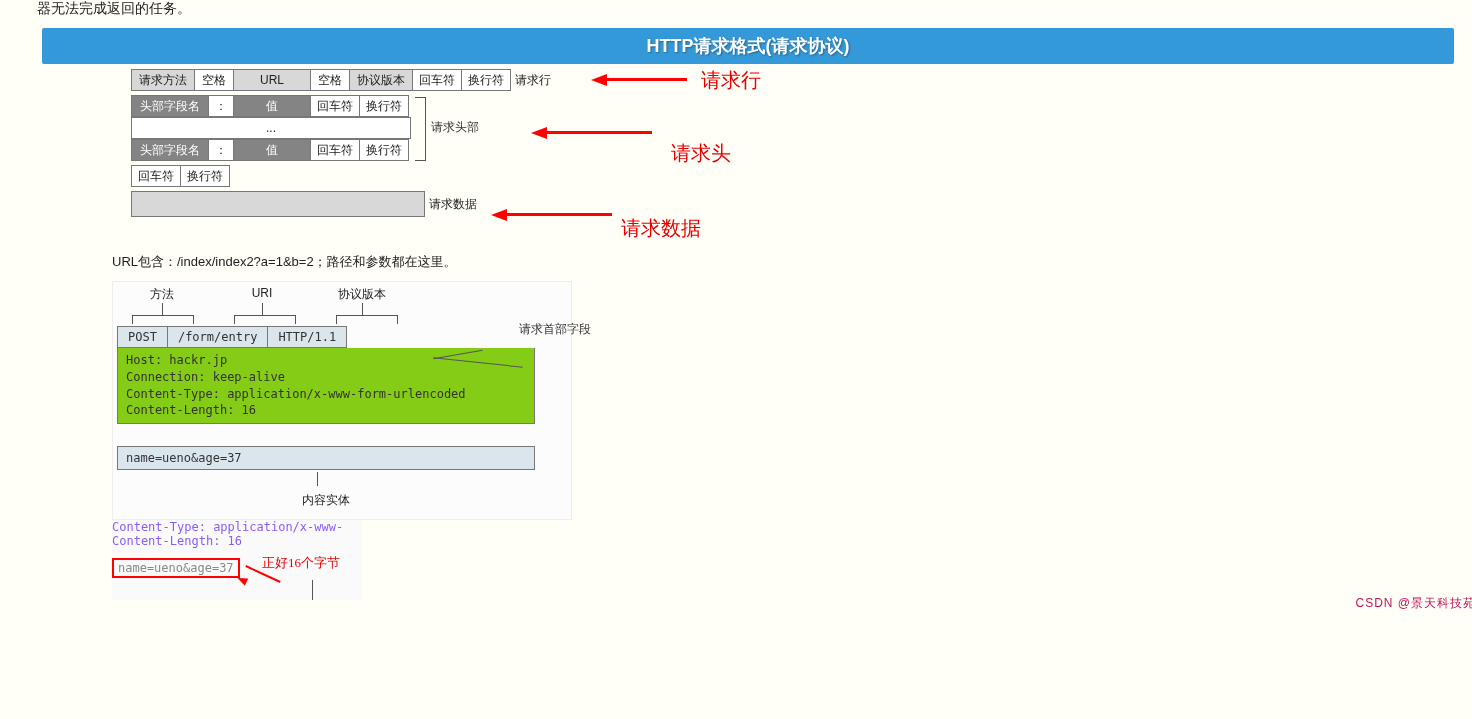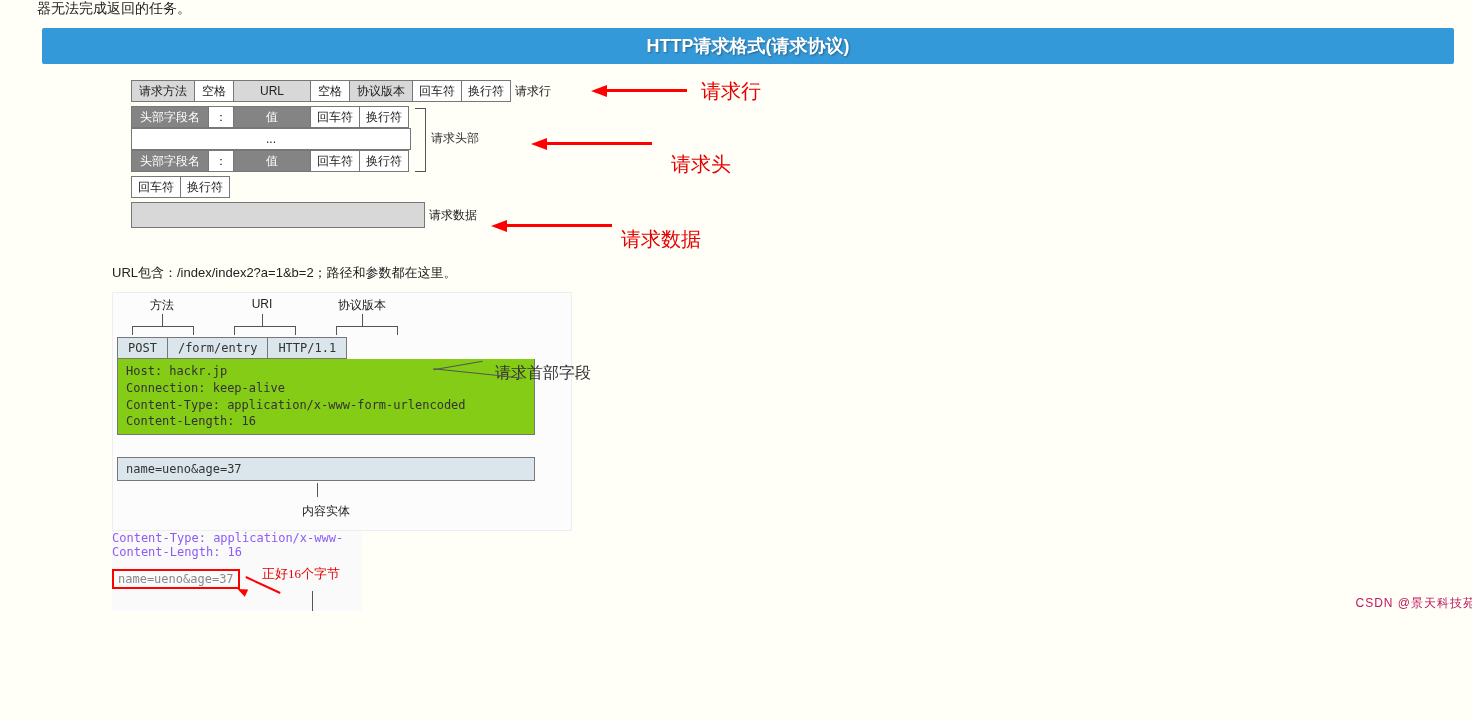--- a/index.html
+++ b/index.html
@@ -1,18 +1,18 @@
 <!DOCTYPE html>
 <html><head>
 <meta charset="utf-8">
 <style>
   html,body{margin:0;padding:0;background:#fffef7;font-family:"Microsoft YaHei",Arial,sans-serif;font-size:13px;color:#333;}
   .page{width:1472px;height:618px;position:relative;overflow:hidden;padding-left:12px;}
   .top-cut{font-size:14px;color:#222;padding:0 25px 4px 25px;}
-  .banner{margin:6px 30px 16px 30px;background:#3499d9;color:#fff;text-align:center;font-size:18px;font-weight:700;padding:6px 0;border-radius:2px;text-shadow:1px 1px 2px rgba(0,0,0,.35);}
+  .banner{margin:6px 30px 5px 30px;background:#3499d9;color:#fff;text-align:center;font-size:18px;font-weight:700;padding:6px 0;border-radius:2px;text-shadow:1px 1px 2px rgba(0,0,0,.35);}
   .content{padding:0 30px 0 30px;}
   .block-diagram{position:relative;width:760px;height:170px;margin-left:89px;}
   .row{position:absolute;display:flex;}
   .cell{border:1px solid #777;height:22px;display:flex;align-items:center;justify-content:center;font-size:12px;color:#222;background:#fff;box-sizing:border-box;margin-left:-1px;}
   .cell:first-child{margin-left:0;}
   .dark{background:#848484;color:#fff;}
   .light{background:#d8d8d8;}
   .wide-empty{background:#d8d8d8;}
   .label-side{display:flex;align-items:center;border:none;background:none;width:60px;font-size:12px;color:#222;margin-left:4px;}
   .brace{position:absolute;border-right:1px solid #555;border-top:1px solid #555;border-bottom:1px solid #555;width:10px;}
@@ -26,21 +26,21 @@
   .fig2 .top-labels{display:flex;gap:40px;margin-left:15px;font-size:12px;color:#222;}
   .fig2 .top-labels span{width:60px;text-align:center;}
   .fig2 .tick{width:1px;height:12px;background:#555;margin:0 auto;}
   .fig2 .reqline{display:flex;margin-top:2px;}
   .fig2 .reqcell{border:1px solid #777;background:#dbe6ec;padding:3px 10px;font-family:Consolas,monospace;font-size:12px;margin-left:-1px;}
   .fig2 .reqcell:first-child{margin-left:0;}
   .fig2 .headers{background:#84cc16;border:1px solid #777;border-top:none;padding:4px 8px;font-family:Consolas,monospace;font-size:12px;line-height:1.4;width:400px;}
   .fig2 .body{background:#dbe6ec;border:1px solid #777;margin-top:22px;padding:4px 8px;font-family:Consolas,monospace;font-size:12px;width:400px;}
   .fig2 .caption-mini{font-size:12px;color:#222;margin-top:6px;}
   .fig2 .caption{font-size:13px;font-weight:700;color:#222;text-align:center;margin-top:14px;}
-  .fig2-label-right{position:absolute;font-size:16px;right:-20px;top:70px;}
+  .fig2-label-right{position:absolute;font-size:12px;right:-20px;top:39px;}
   .fig2-slash{position:absolute;border-top:1px solid #555;width:50px;transform:rotate(-10deg);}
   
   .fig3{background:#fafafa;width:250px;margin-left:70px;position:relative;font-family:Consolas,monospace;font-size:12px;}
   .fig3 .line{white-space:pre;color:#8b5cf6;}
   .fig3 .body-box{border:2px solid #f00;padding:1px 4px;display:inline-block;color:#888;margin-top:4px;}
   .fig3 .note{position:absolute;color:#e60000;font-size:13px;font-family:"Microsoft YaHei";left:150px;top:34px;}
   .fig3 .arrow2-line{position:absolute;height:2px;background:#f00;width:38px;left:132px;top:53px;transform:rotate(25deg);}
   .fig3 .arrow2-head{position:absolute;width:0;height:0;border-top:4px solid transparent;border-bottom:4px solid transparent;border-right:10px solid #f00;left:125px;top:56px;transform:rotate(25deg);}
   .watermark{position:absolute;right:8px;bottom:6px;color:#be185d;font-size:12px;letter-spacing:1px;}
 </style>

